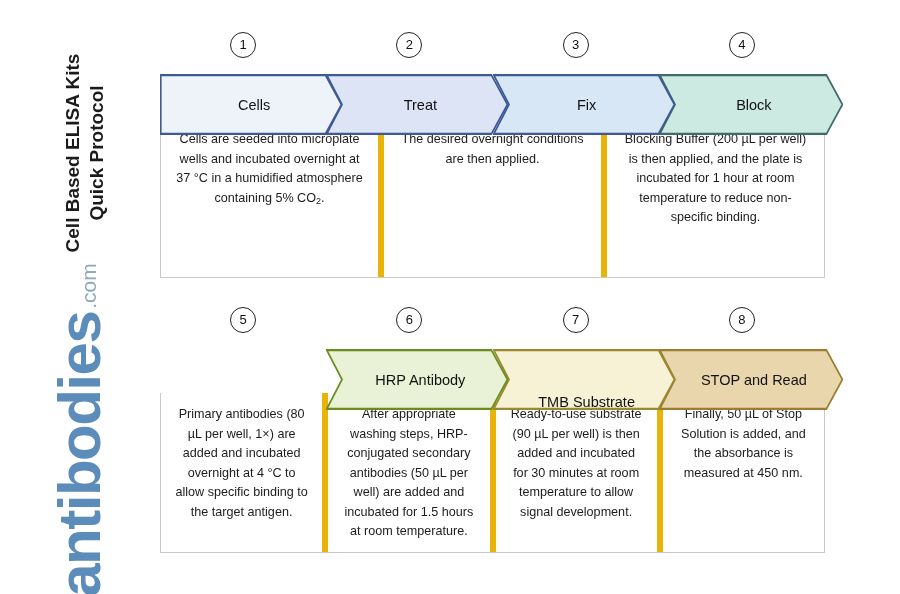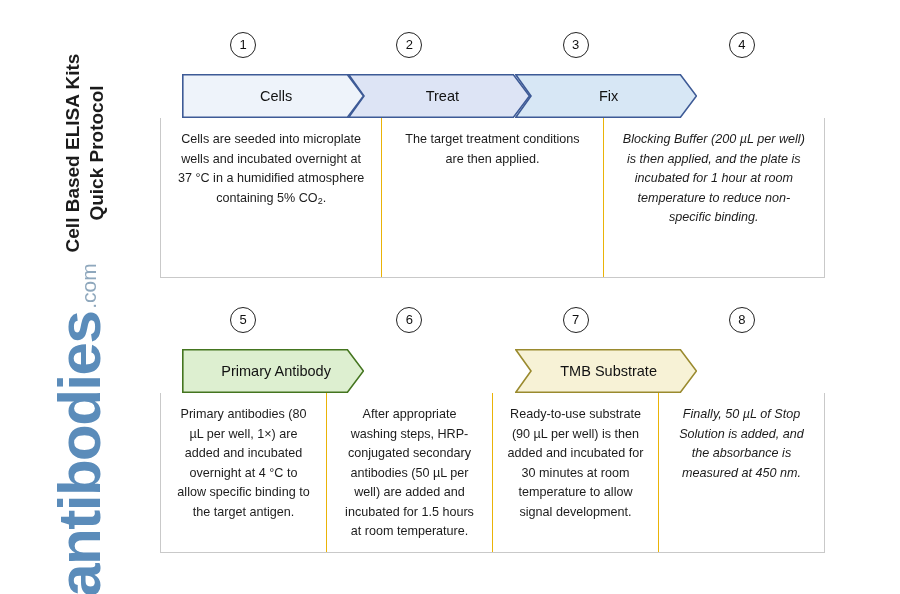--- a/index.html
+++ b/index.html
@@ -97,25 +97,24 @@
   }
 
   
   .chev-band {
     position: relative;
     height: 44px;
   }
   .chev {
     position: absolute;
     top: 0;
-    height: 44px;
+    height: 61px;
     display: flex;
     align-items: center;
     justify-content: center;
-    margin-left: 22px;
   }
   .chev svg {
     position: absolute;
     left: 0; top: 0;
     width: 100%; height: 100%;
   }
   .chev-label {
     position: relative;
     z-index: 2;
     font-size: 14.5px;
@@ -128,27 +127,27 @@
   .desc-grid {
     display: flex;
     width: 665px;
     border: 1px solid #c9c9c9;
     border-top: none;
     background: #fff;
     height: 160px;
   }
   .desc-cell {
     flex: 1 1 0;
-    border-right: 1px solid #eab308;
+    border-right: 6px solid #eab308;
     padding: 12px 13px;
     display: flex;
     align-items: flex-start;
     justify-content: center;
   }
-  .desc-cell:last-child { border-right: none; font-style: italic; }
+  .desc-cell:last-child { border-right: none; }
   .desc-text {
     font-size: 12.6px;
     line-height: 1.55;
     color: #1c1c1c;
     text-align: center;
   }
   .desc-text sub { font-size: 9px; vertical-align: -2px; }
 </style>
 </head>
 <body>
@@ -186,54 +185,66 @@
           <path d="M0.8,0.8 L16,22 L0.8,43.2 L165.45,43.2 L181.45,22 L165.45,0.8 Z" fill="#d7e7f5" stroke="#3d5a96" stroke-width="1.6" stroke-linejoin="miter"></path>
         </svg>
         <span class="chev-label">Fix</span>
       </div>
       <div class="chev" style="left: 166.25px; width: 182.25px; z-index: 3;">
         <svg viewBox="0 0 182.25 44" preserveAspectRatio="none">
           <path d="M0.8,0.8 L16,22 L0.8,43.2 L165.45,43.2 L181.45,22 L165.45,0.8 Z" fill="#dde4f5" stroke="#3d5a96" stroke-width="1.6" stroke-linejoin="miter"></path>
         </svg>
         <span class="chev-label">Treat</span>
       </div>
+      <div class="chev" style="left: 498.75px; width: 184.25px; z-index: 1;">
+        <svg viewBox="0 0 184.25 44" preserveAspectRatio="none">
+          <path d="M0.8,0.8 L16,22 L0.8,43.2 L167.45,43.2 L183.45,22 L167.45,0.8 Z" fill="#cdeae2" stroke="#3f6b6b" stroke-width="1.6" stroke-linejoin="miter"></path>
+        </svg>
+        <span class="chev-label">Block</span>
+      </div>
     </div>
   <div class="desc-grid">
       <div class="desc-cell">
         <div class="desc-text">Cells are seeded into microplate wells and incubated overnight at 37 °C in a humidified atmosphere containing 5% CO<sub>2</sub>.</div>
       </div>
       <div class="desc-cell">
-        <div class="desc-text">The target treatment conditions are then applied.</div>
+        <div class="desc-text">The desired overnight conditions are then applied.</div>
       </div>
       <div class="desc-cell">
         <div class="desc-text">Blocking Buffer (200 µL per well) is then applied, and the plate is incubated for 1 hour at room temperature to reduce non-specific binding.</div>
       </div>
     </div>
 </div>
 
 <div class="flow-row" id="row-2">
   <div class="badges">
       <div class="badge" style="left: 83.125px;">5</div>
       <div class="badge" style="left: 249.375px;">6</div>
       <div class="badge" style="left: 415.625px;">7</div>
       <div class="badge" style="left: 581.875px;">8</div>
     </div>
   <div class="chev-band">
-      <div class="chev" style="left: 0px; width: 182.25px; z-index: 4;">
-        <svg viewBox="0 0 182.25 44" preserveAspectRatio="none">
-          <path d="M0.8,0.8 L0.8,43.2 L165.45,43.2 L181.45,22 L165.45,0.8 Z" fill="#ddefd0" stroke="#44751f" stroke-width="1.6" stroke-linejoin="miter"></path>
-        </svg>
-        <span class="chev-label">Primary Antibody</span>
-      </div>
-      <div class="chev" style="left: 332.5px; width: 182.25px; z-index: 2;">
+      <div class="chev" style="left: 166.25px; width: 182.25px; z-index: 3;">
+        <svg viewBox="0 0 182.25 44" preserveAspectRatio="none">
+          <path d="M0.8,0.8 L16,22 L0.8,43.2 L165.45,43.2 L181.45,22 L165.45,0.8 Z" fill="#e9f1d6" stroke="#6b8c1f" stroke-width="1.6" stroke-linejoin="miter"></path>
+        </svg>
+        <span class="chev-label">HRP Antibody</span>
+      </div>
+      <div class="chev" style="left: 332.5px; width: 182.25px; z-index: 2; align-items: flex-end;">
         <svg viewBox="0 0 182.25 44" preserveAspectRatio="none">
           <path d="M0.8,0.8 L16,22 L0.8,43.2 L165.45,43.2 L181.45,22 L165.45,0.8 Z" fill="#f7f2d6" stroke="#9a8a2e" stroke-width="1.6" stroke-linejoin="miter"></path>
         </svg>
         <span class="chev-label">TMB Substrate</span>
       </div>
+      <div class="chev" style="left: 498.75px; width: 184.25px; z-index: 1;">
+        <svg viewBox="0 0 184.25 44" preserveAspectRatio="none">
+          <path d="M0.8,0.8 L16,22 L0.8,43.2 L167.45,43.2 L183.45,22 L167.45,0.8 Z" fill="#e9d6ad" stroke="#9a7d2e" stroke-width="1.6" stroke-linejoin="miter"></path>
+        </svg>
+        <span class="chev-label">STOP and Read</span>
+      </div>
     </div>
   <div class="desc-grid">
       <div class="desc-cell">
         <div class="desc-text">Primary antibodies (80 µL per well, 1×) are added and incubated overnight at 4 °C to allow specific binding to the target antigen.</div>
       </div>
       <div class="desc-cell">
         <div class="desc-text">After appropriate washing steps, HRP-conjugated secondary antibodies (50 µL per well) are added and incubated for 1.5 hours at room temperature.</div>
       </div>
       <div class="desc-cell">
         <div class="desc-text">Ready-to-use substrate (90 µL per well) is then added and incubated for 30 minutes at room temperature to allow signal development.</div>

